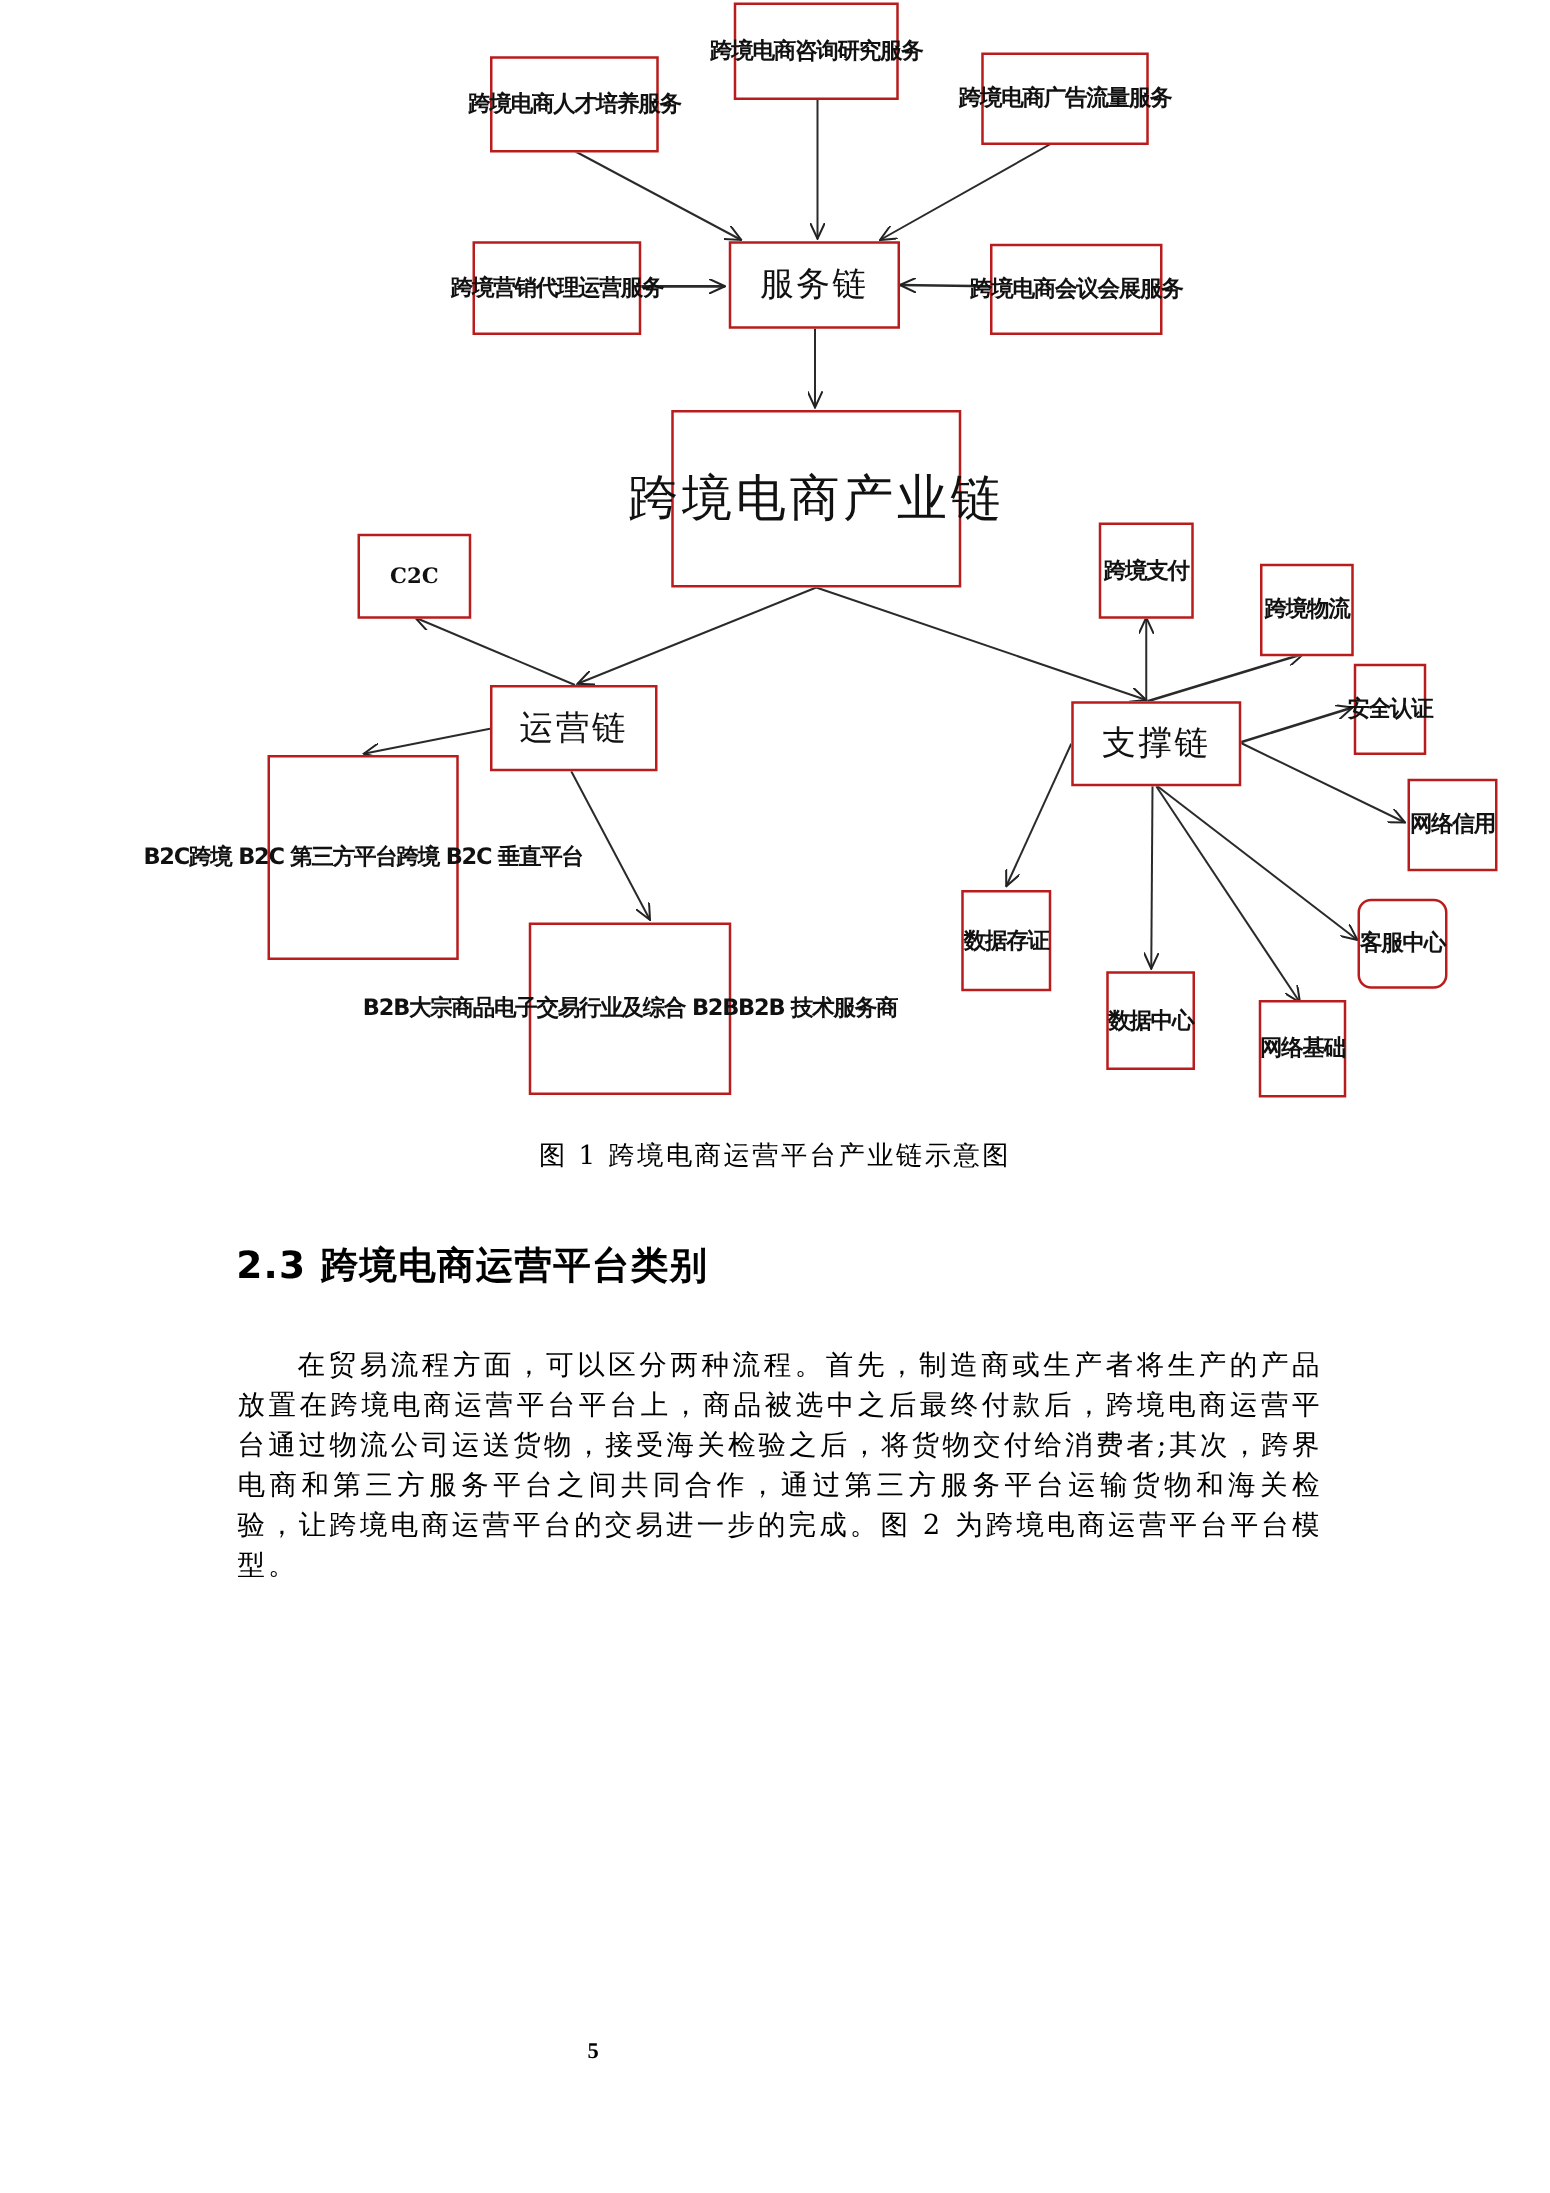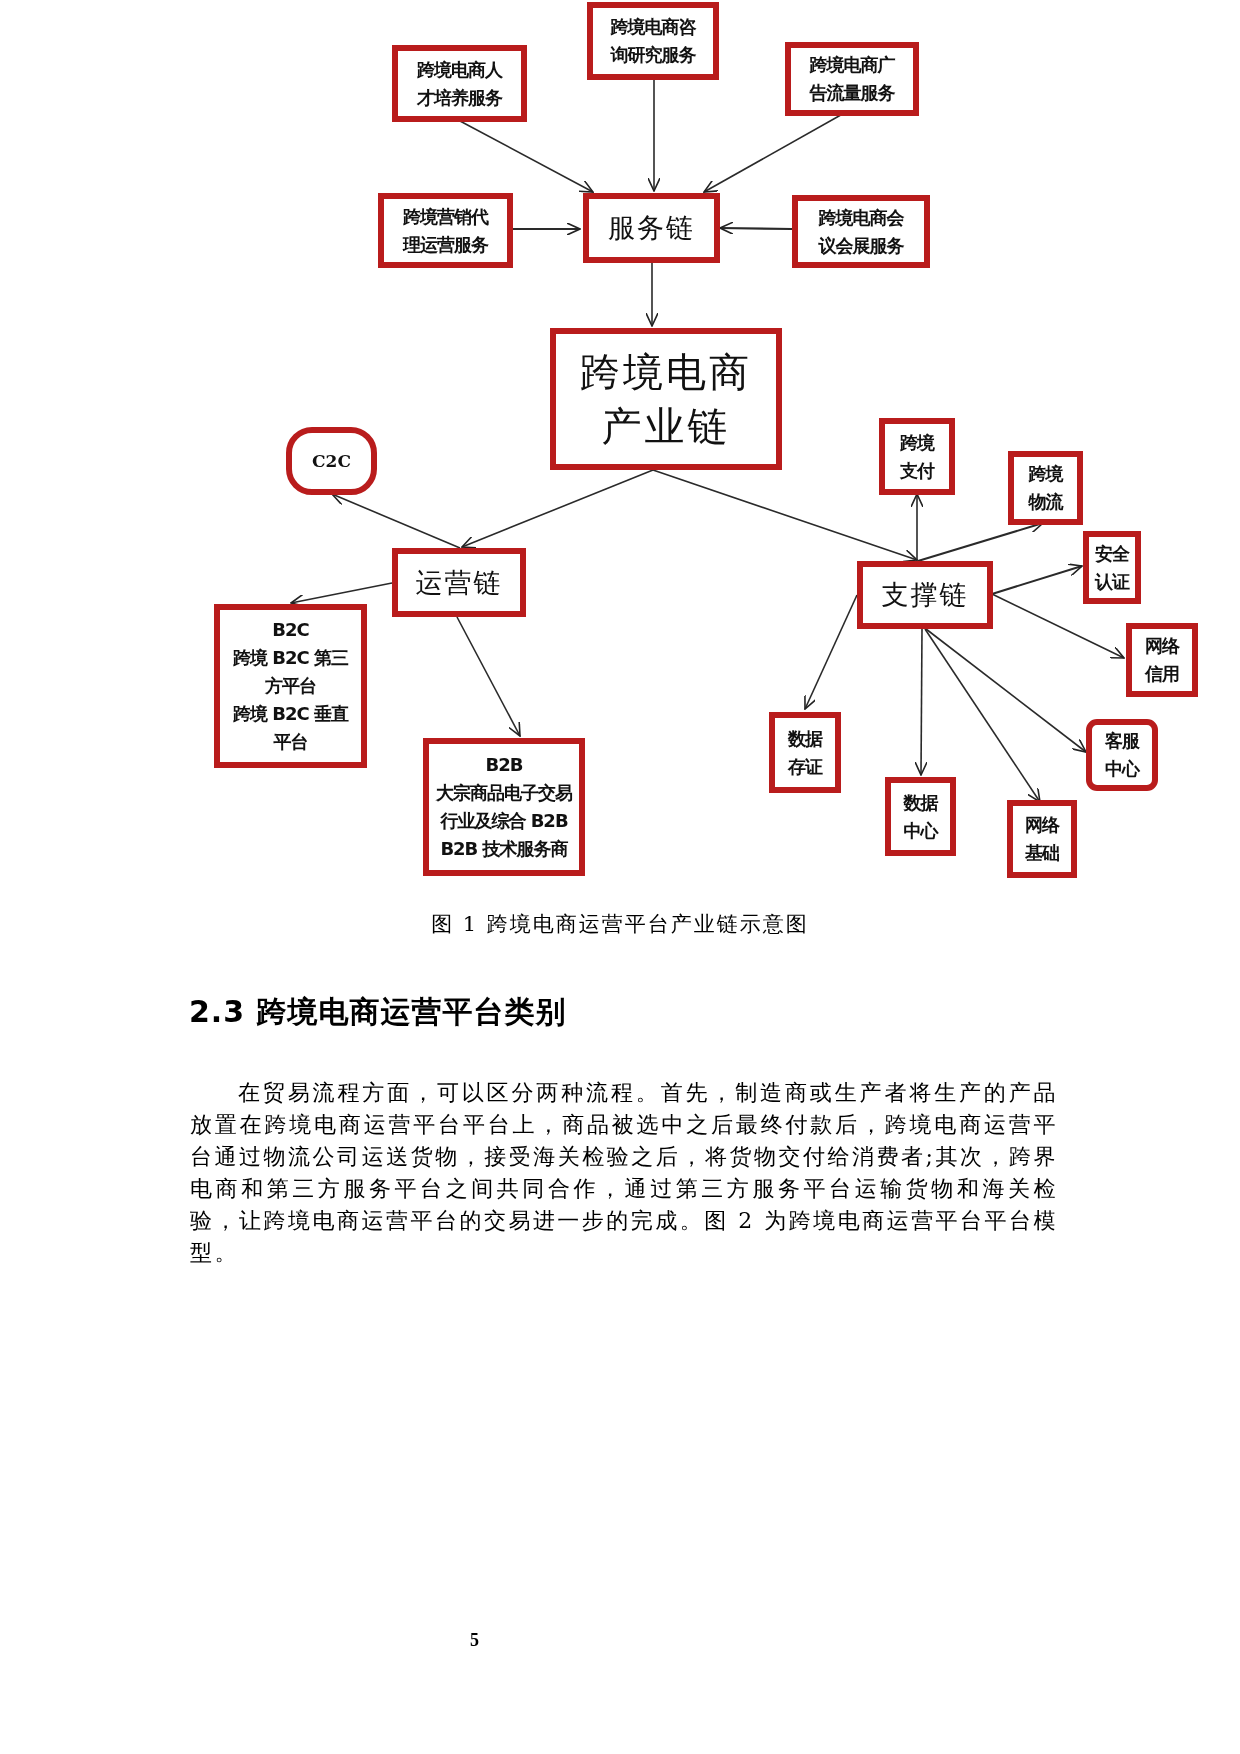--- a/index.html
+++ b/index.html
@@ -1,20 +1,20 @@
 <!DOCTYPE html>
 <html><head>
 <meta charset="utf-8">
 <style>
   html, body { margin: 0; padding: 0; background: #ffffff; }
   body { width: 1240px; height: 1754px; position: relative; overflow: hidden;
          font-family: "DejaVu Serif", "Liberation Serif", serif; color: #000; }
   #diagram { position: absolute; left: 0; top: 0; width: 1240px; height: 890px; }
-  .node { position: absolute; box-sizing: border-box; border: 6px solid #b91c1c;
-          background: #fff; display: flex; flex-direction: column; align-items: center;
+  .node { position: absolute; box-sizing: border-box; border: 2px solid #b91c1c;
+          background: #fff; display: flex; align-items: center;
           justify-content: center; text-align: center; font-weight: bold;
           font-family: "DejaVu Sans", sans-serif; color: #111; }
   .node span { display: block; white-space: nowrap; }
   .small { font-size: 18px; line-height: 28px; letter-spacing: -1px; }
   .mid { font-size: 27px; line-height: 34px; font-weight: normal; font-family: "DejaVu Serif", serif; letter-spacing: 2px; }
   .big { font-size: 40px; line-height: 54px; font-weight: normal; font-family: "DejaVu Serif", serif; letter-spacing: 3px; }
   .serifs { font-family: "DejaVu Serif", serif; font-size: 17px; line-height: 27px; }
   .caption { position: absolute; left: 400px; top: 910px; width: 440px; text-align: center;
              font-size: 21px; font-family: "DejaVu Serif", serif; letter-spacing: 2px; }
   .heading { position: absolute; left: 189px; top: 992px; font-size: 30px; font-weight: bold;
@@ -79,25 +79,25 @@
     <span>跨境电商广</span>
     <span>告流量服务</span>
   </div>
   <div class="node mid" style="left:583px;top:193px;width:137px;height:70px;">
     <span>服务链</span>
   </div>
   <div class="node small" style="left:792px;top:195px;width:138px;height:73px;">
     <span>跨境电商会</span>
     <span>议会展服务</span>
   </div>
-  <div class="node big" style="left:537px;top:328px;width:232px;height:142px;margin-left:13px;">
+  <div class="node big" style="left:537px;top:328px;width:232px;height:142px;">
     <span>跨境电商</span>
     <span>产业链</span>
   </div>
-  <div class="node serifs" style="left:286px;top:427px;width:91px;height:68px;border-radius:26px;">
+  <div class="node serifs" style="left:286px;top:427px;width:91px;height:68px;">
     <span>C2C</span>
   </div>
   <div class="node mid" style="left:392px;top:548px;width:134px;height:69px;">
     <span>运营链</span>
   </div>
   <div class="node small" style="left:214px;top:604px;width:153px;height:164px;">
     <span>B2C</span>
     <span>跨境 B2C 第三</span>
     <span>方平台</span>
     <span>跨境 B2C 垂直</span>

